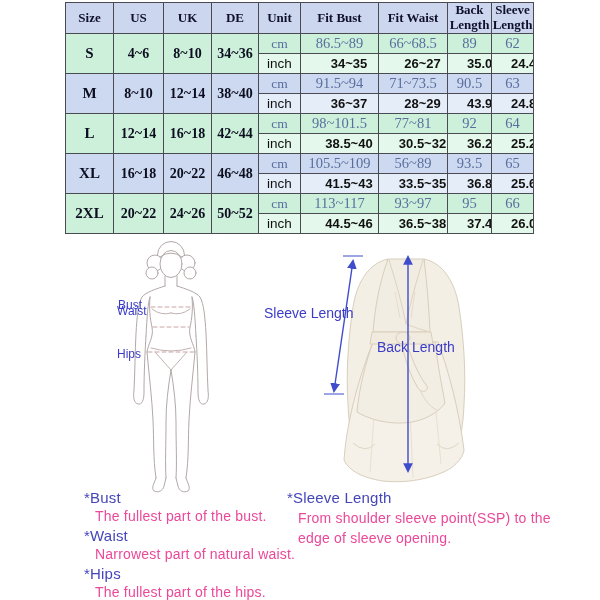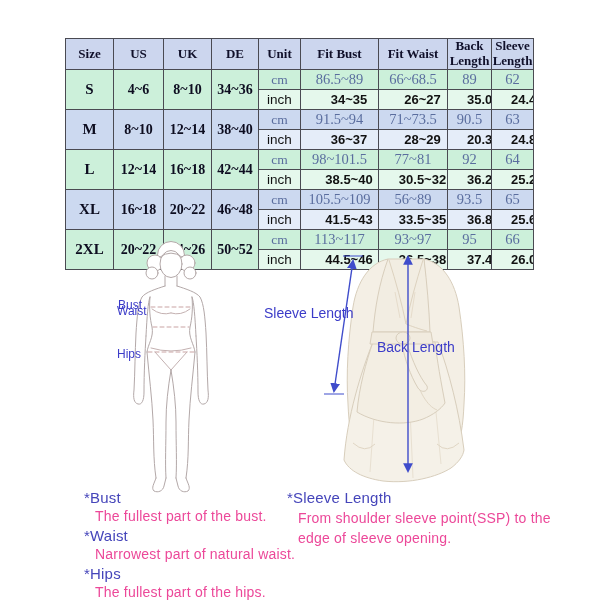--- a/index.html
+++ b/index.html
@@ -1,21 +1,21 @@
 <!DOCTYPE html>
 <html><head>
 <meta charset="utf-8">
 <style>
   html,body{margin:0;padding:0;}
   .page{position:relative;width:600px;height:600px;background:#ffffff;overflow:hidden;
         font-family:"Liberation Sans",sans-serif;}
 
   
   table.size-table{position:absolute;left:65px;top:2px;width:468px;
-        border-collapse:collapse;table-layout:fixed;margin-top:36px;}
+        border-collapse:collapse;table-layout:fixed;}
   .size-table th,.size-table td{border:1px solid #4a4a52;text-align:center;
         vertical-align:middle;padding:0;overflow:hidden;}
   .size-table thead tr{height:31px;}
   .size-table tbody tr{height:20px;}
   .size-table th{background:#ccd6ee;font-family:"Liberation Serif",serif;
         font-size:13px;font-weight:bold;color:#10102a;line-height:1.12;}
   tr.cm-g td{background:#ccf0da;}
   tr.in-g td{background:#e5f8ec;}
   tr.cm-b td{background:#ccd9f0;}
   tr.in-b td{background:#e5edf9;}
@@ -106,21 +106,21 @@
         <td class="ucm">cm</td>
         <td class="vcm">91.5~94</td>
         <td class="vcm">71~73.5</td>
         <td class="vcm">90.5</td>
         <td class="vcm">63</td>
       </tr>
       <tr class="in-b">
         <td class="uin">inch</td>
         <td class="vin">36~37</td>
         <td class="vin">28~29</td>
-        <td class="vin">20.3</td>
+        <td class="vin">43.9</td>
         <td class="vin">24.8</td>
       </tr>
 
       <tr class="cm-g">
         <td class="sz" rowspan="2">L</td>
         <td class="intl" rowspan="2">12~14</td>
         <td class="intl" rowspan="2">16~18</td>
         <td class="intl" rowspan="2">42~44</td>
         <td class="ucm">cm</td>
         <td class="vcm">98~101.5</td>

